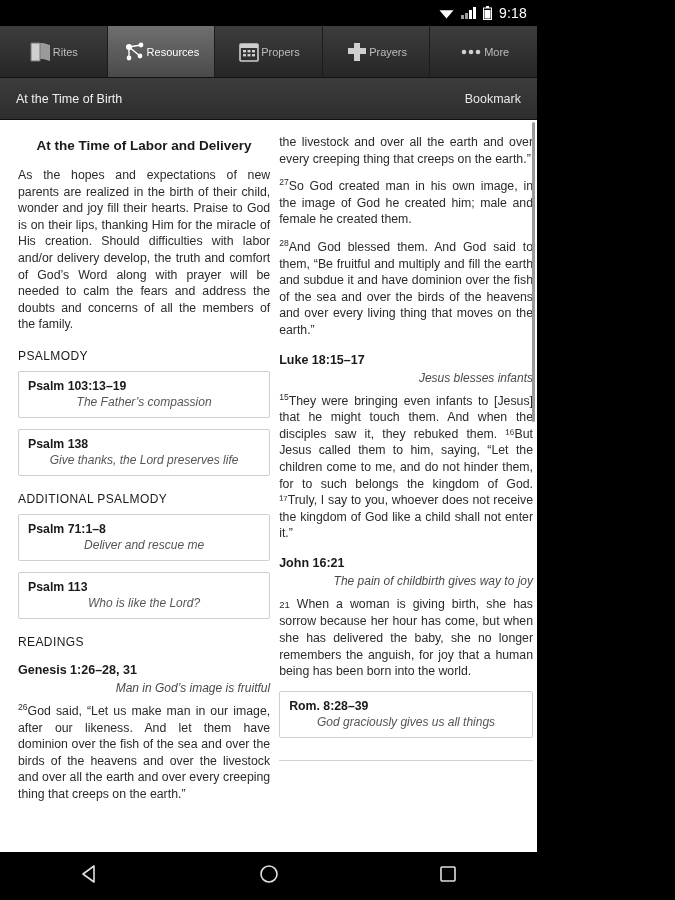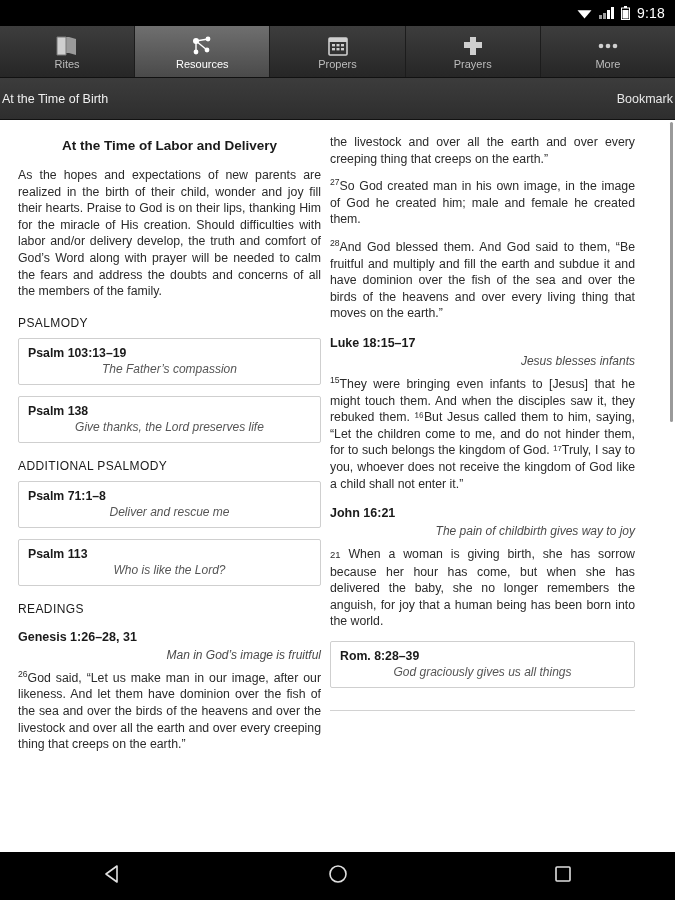--- a/index.html
+++ b/index.html
@@ -3,21 +3,21 @@
 <meta charset="utf-8">
 <style>
   * { box-sizing: border-box; margin: 0; padding: 0; }
   html, body {
     width: 675px; height: 900px;
     background: #000;
     font-family: "Liberation Sans", sans-serif;
     overflow: hidden;
   }
   .device {
-    width: 675px; height: 900px;
+    width: 537px; height: 900px;
     position: relative;
     display: flex; flex-direction: column;
     background: #ffffff;
   }
 
   
   .statusbar {
     height: 26px;
     background: #000;
     display: flex;
@@ -34,21 +34,21 @@
 
   
   .tabbar {
     height: 52px;
     background: linear-gradient(#3a3a3a, #2b2b2b);
     display: flex;
     border-bottom: 1px solid #111;
   }
   .tab {
     flex: 1;
-    display: flex; flex-direction: column;
+    display: flex; flex-direction: row;
     align-items: center; justify-content: center;
     gap: 0;
     color: #bdbdbd;
     font-size: 11px;
     border-right: 1px solid #1c1c1c;
     background: linear-gradient(#3d3d3d, #262626);
     position: relative;
   }
   .tab:last-child { border-right: none; }
   .tab.active {
@@ -58,21 +58,21 @@
   .tab .tab-ic { height: 24px; display: flex; align-items: center; justify-content: center; }
   .tab .tab-label { line-height: 12px; }
 
   
   .actionbar {
     height: 42px;
     background: linear-gradient(#3c3c3c, #2e2e2e);
     display: flex;
     align-items: center;
     justify-content: space-between;
-    padding: 0 2px;
+    padding: 0 16px;
     border-bottom: 1px solid #111;
   }
   .actionbar .title {
     color: #f0f0f0;
     font-size: 12.5px;
   }
   .actionbar .bookmark {
     color: #e8e8e8;
     font-size: 12.5px;
   }

